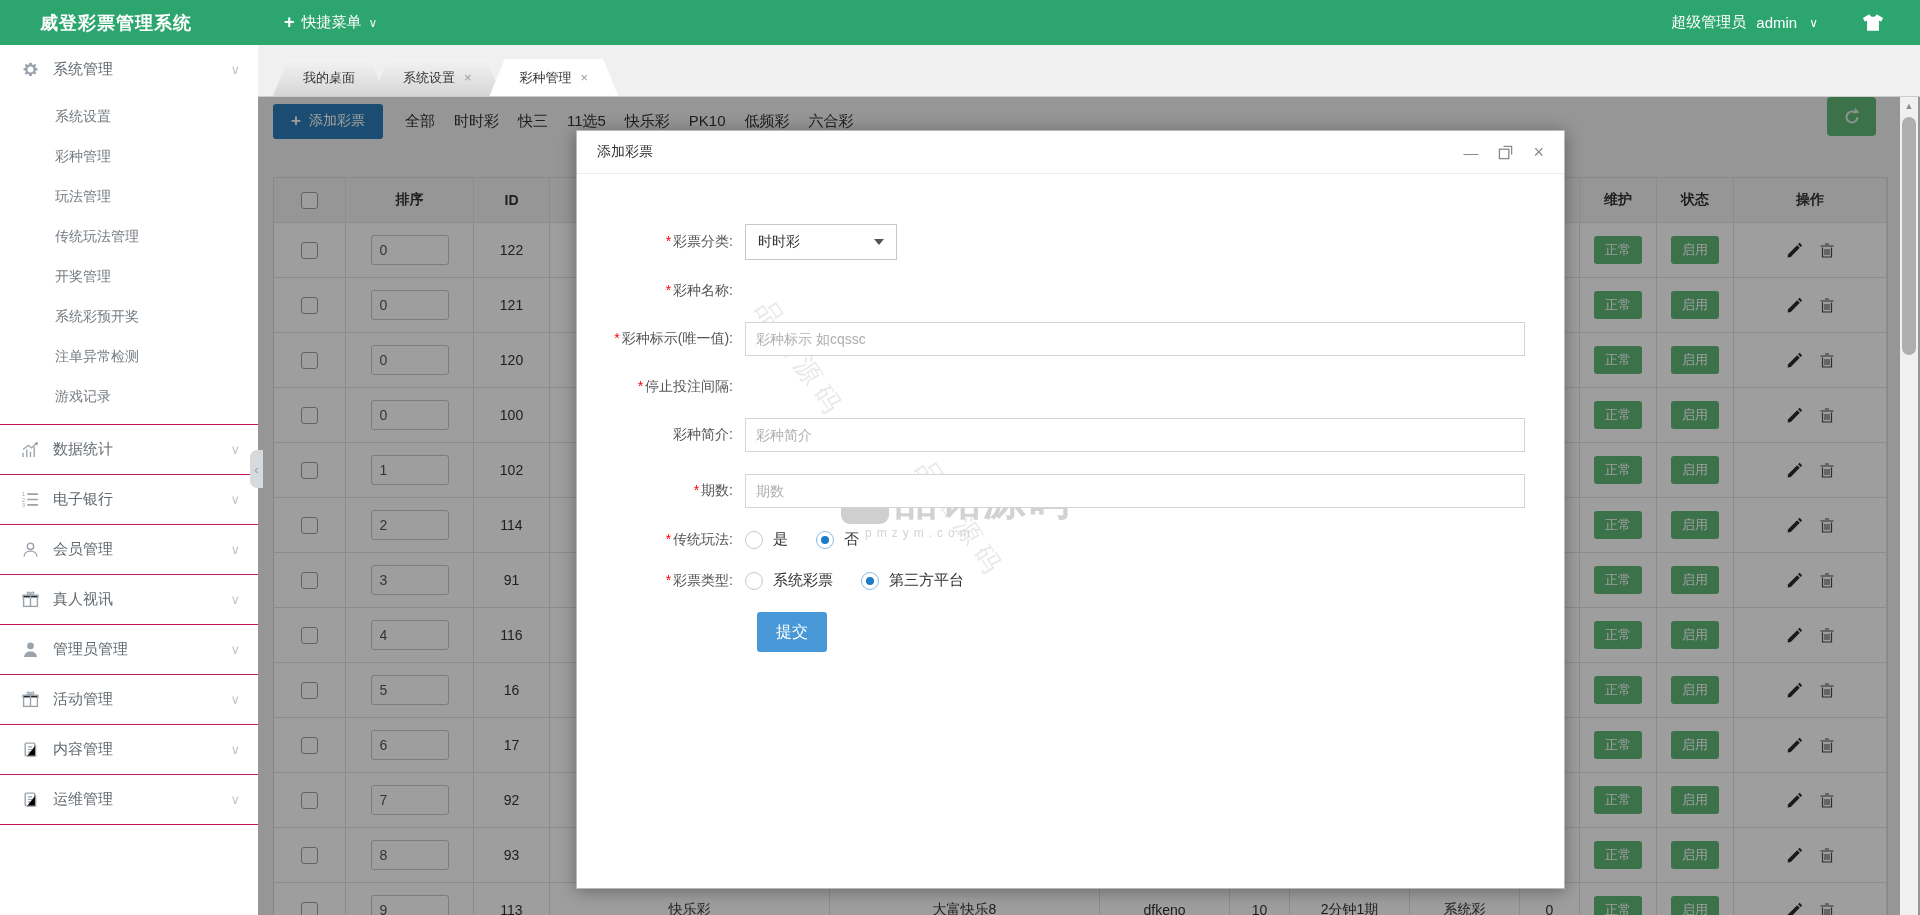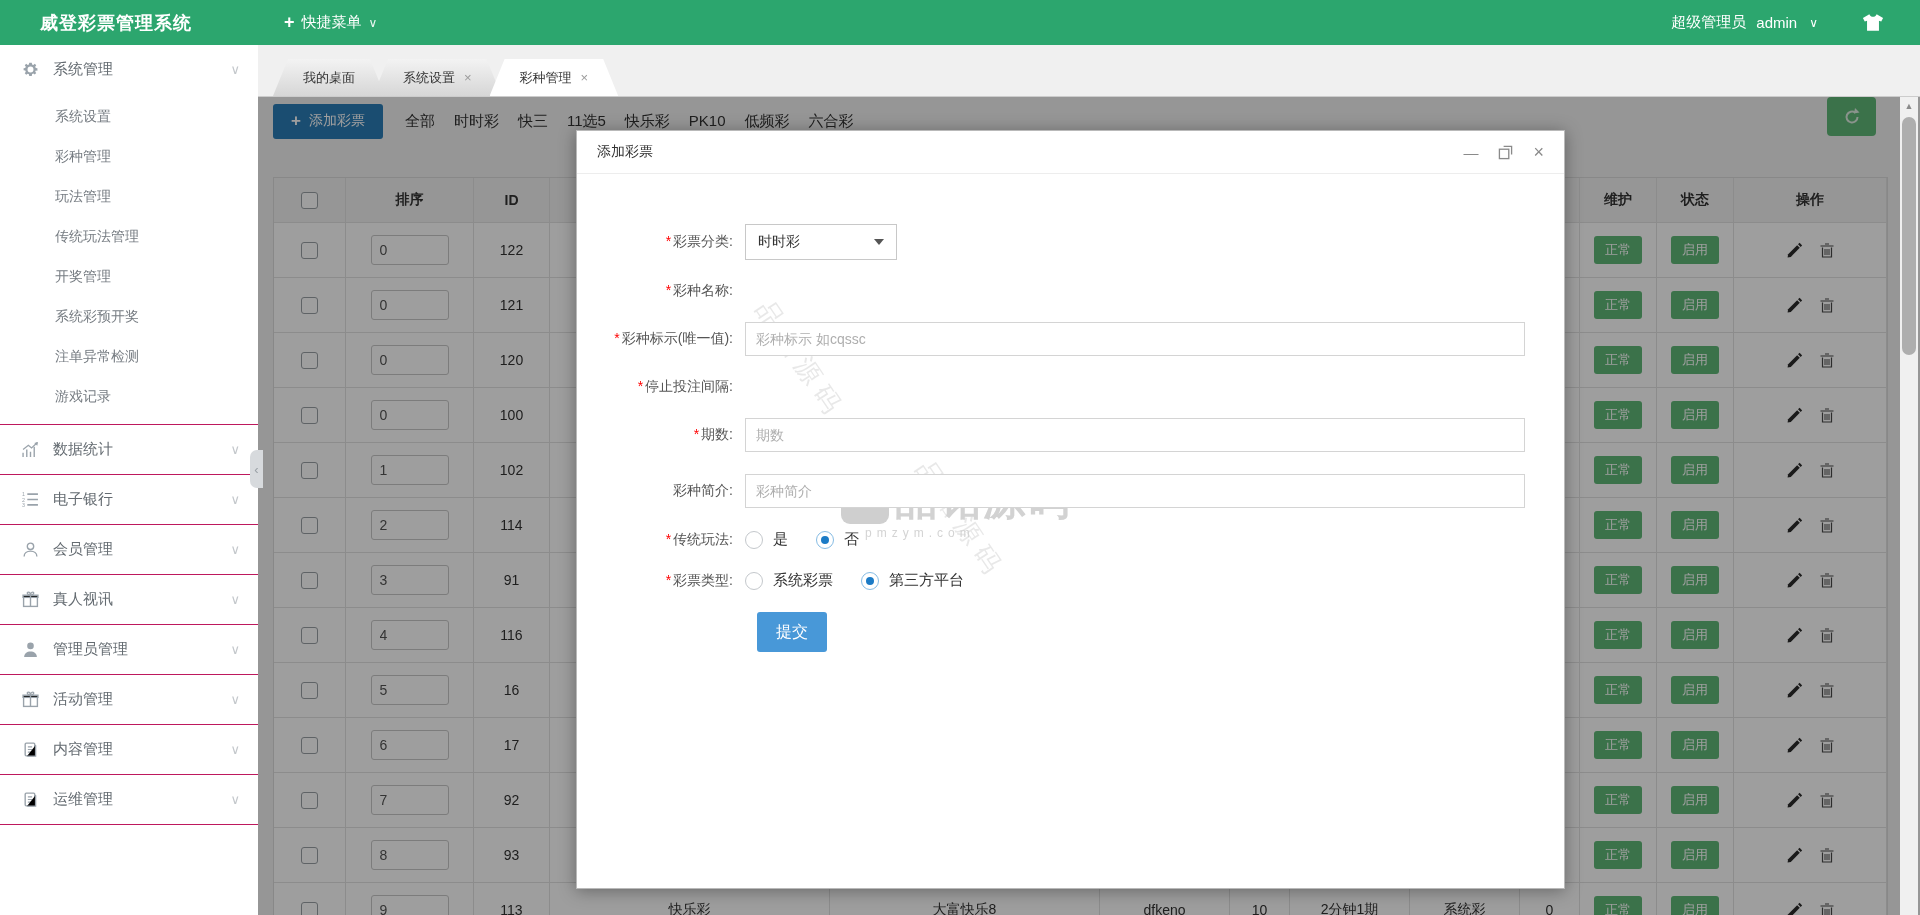--- a/index.html
+++ b/index.html
@@ -853,27 +853,27 @@
     <div class="f-row">
       <div class="f-label"><span class="req">*</span><span>彩种标示(唯一值):</span></div>
       <input class="f-input" placeholder="彩种标示 如cqssc" style="">
     </div>
 
     <div class="f-row">
       <div class="f-label"><span class="req">*</span><span>停止投注间隔:</span></div>
     </div>
 
     <div class="f-row">
+      <div class="f-label"><span>彩种简介:</span></div>
+      <input class="f-input" placeholder="彩种简介" style="">
+    </div>
+
+    <div class="f-row">
       <div class="f-label"><span class="req">*</span><span>期数:</span></div>
       <input class="f-input" placeholder="期数" style="">
-    </div>
-
-    <div class="f-row">
-      <div class="f-label"><span>彩种简介:</span></div>
-      <input class="f-input" placeholder="彩种简介" style="">
     </div>
 
     <div class="f-row">
       <div class="f-label"><span class="req">*</span><span>传统玩法:</span></div>
       <span class="radio-opt">
         <span class="radio"></span>
         <span class="radio-lab">是</span>
       </span>
       <span class="radio-opt">
         <span class="radio checked"></span>

